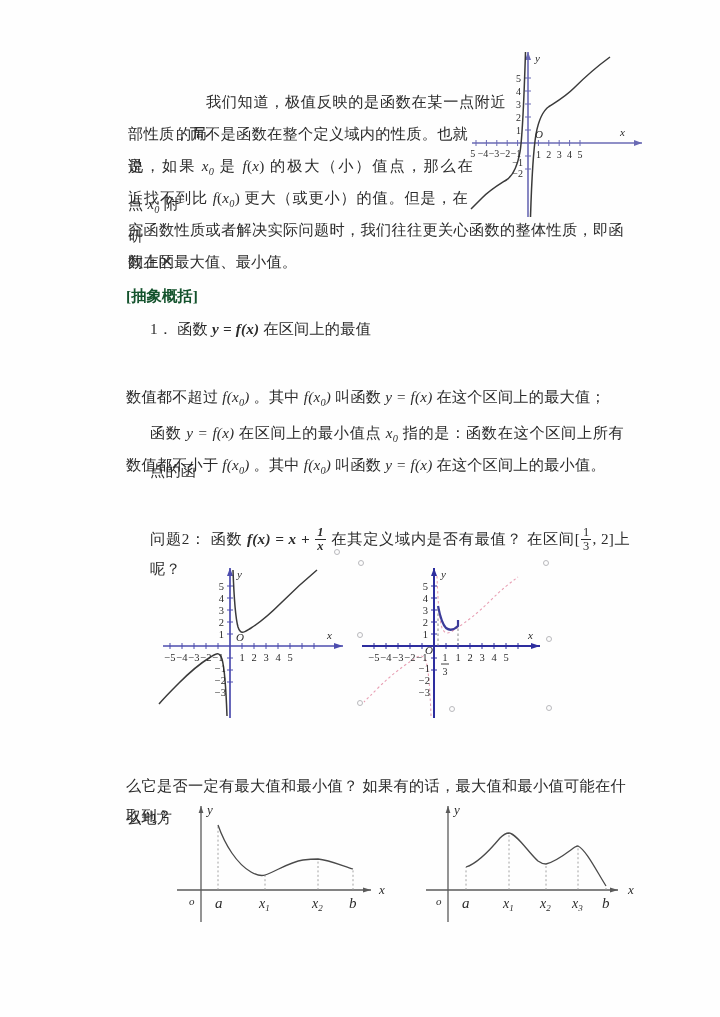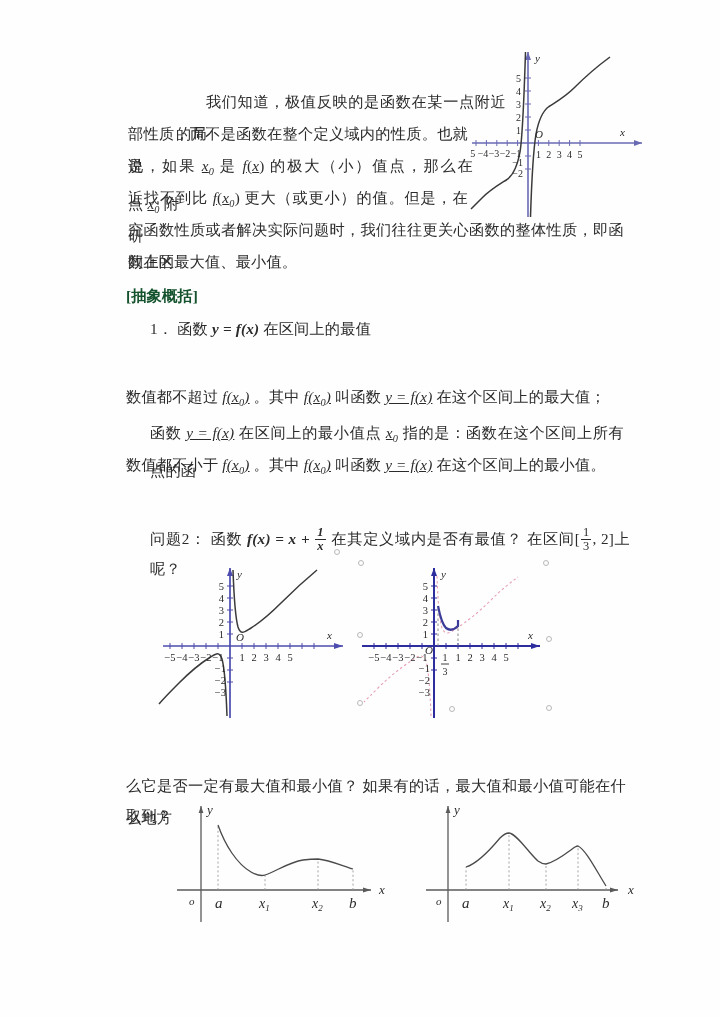--- a/index.html
+++ b/index.html
@@ -28,21 +28,20 @@
     line-height: 32px;
     color: #2b2b2b;
     letter-spacing: 0.2px;
     text-align: justify;
   }
   .indent { text-indent: 30px; margin-left: 48px; }
 
   .mathi {
     font-family: "Liberation Serif", "DejaVu Serif", serif;
     font-style: italic;
-    text-decoration: underline;
   }
   .mathb {
     font-family: "Liberation Serif", "DejaVu Serif", serif;
     font-style: italic;
     font-weight: bold;
   }
   .sub {
     font-size: 0.68em;
     vertical-align: sub;
     font-style: italic;

